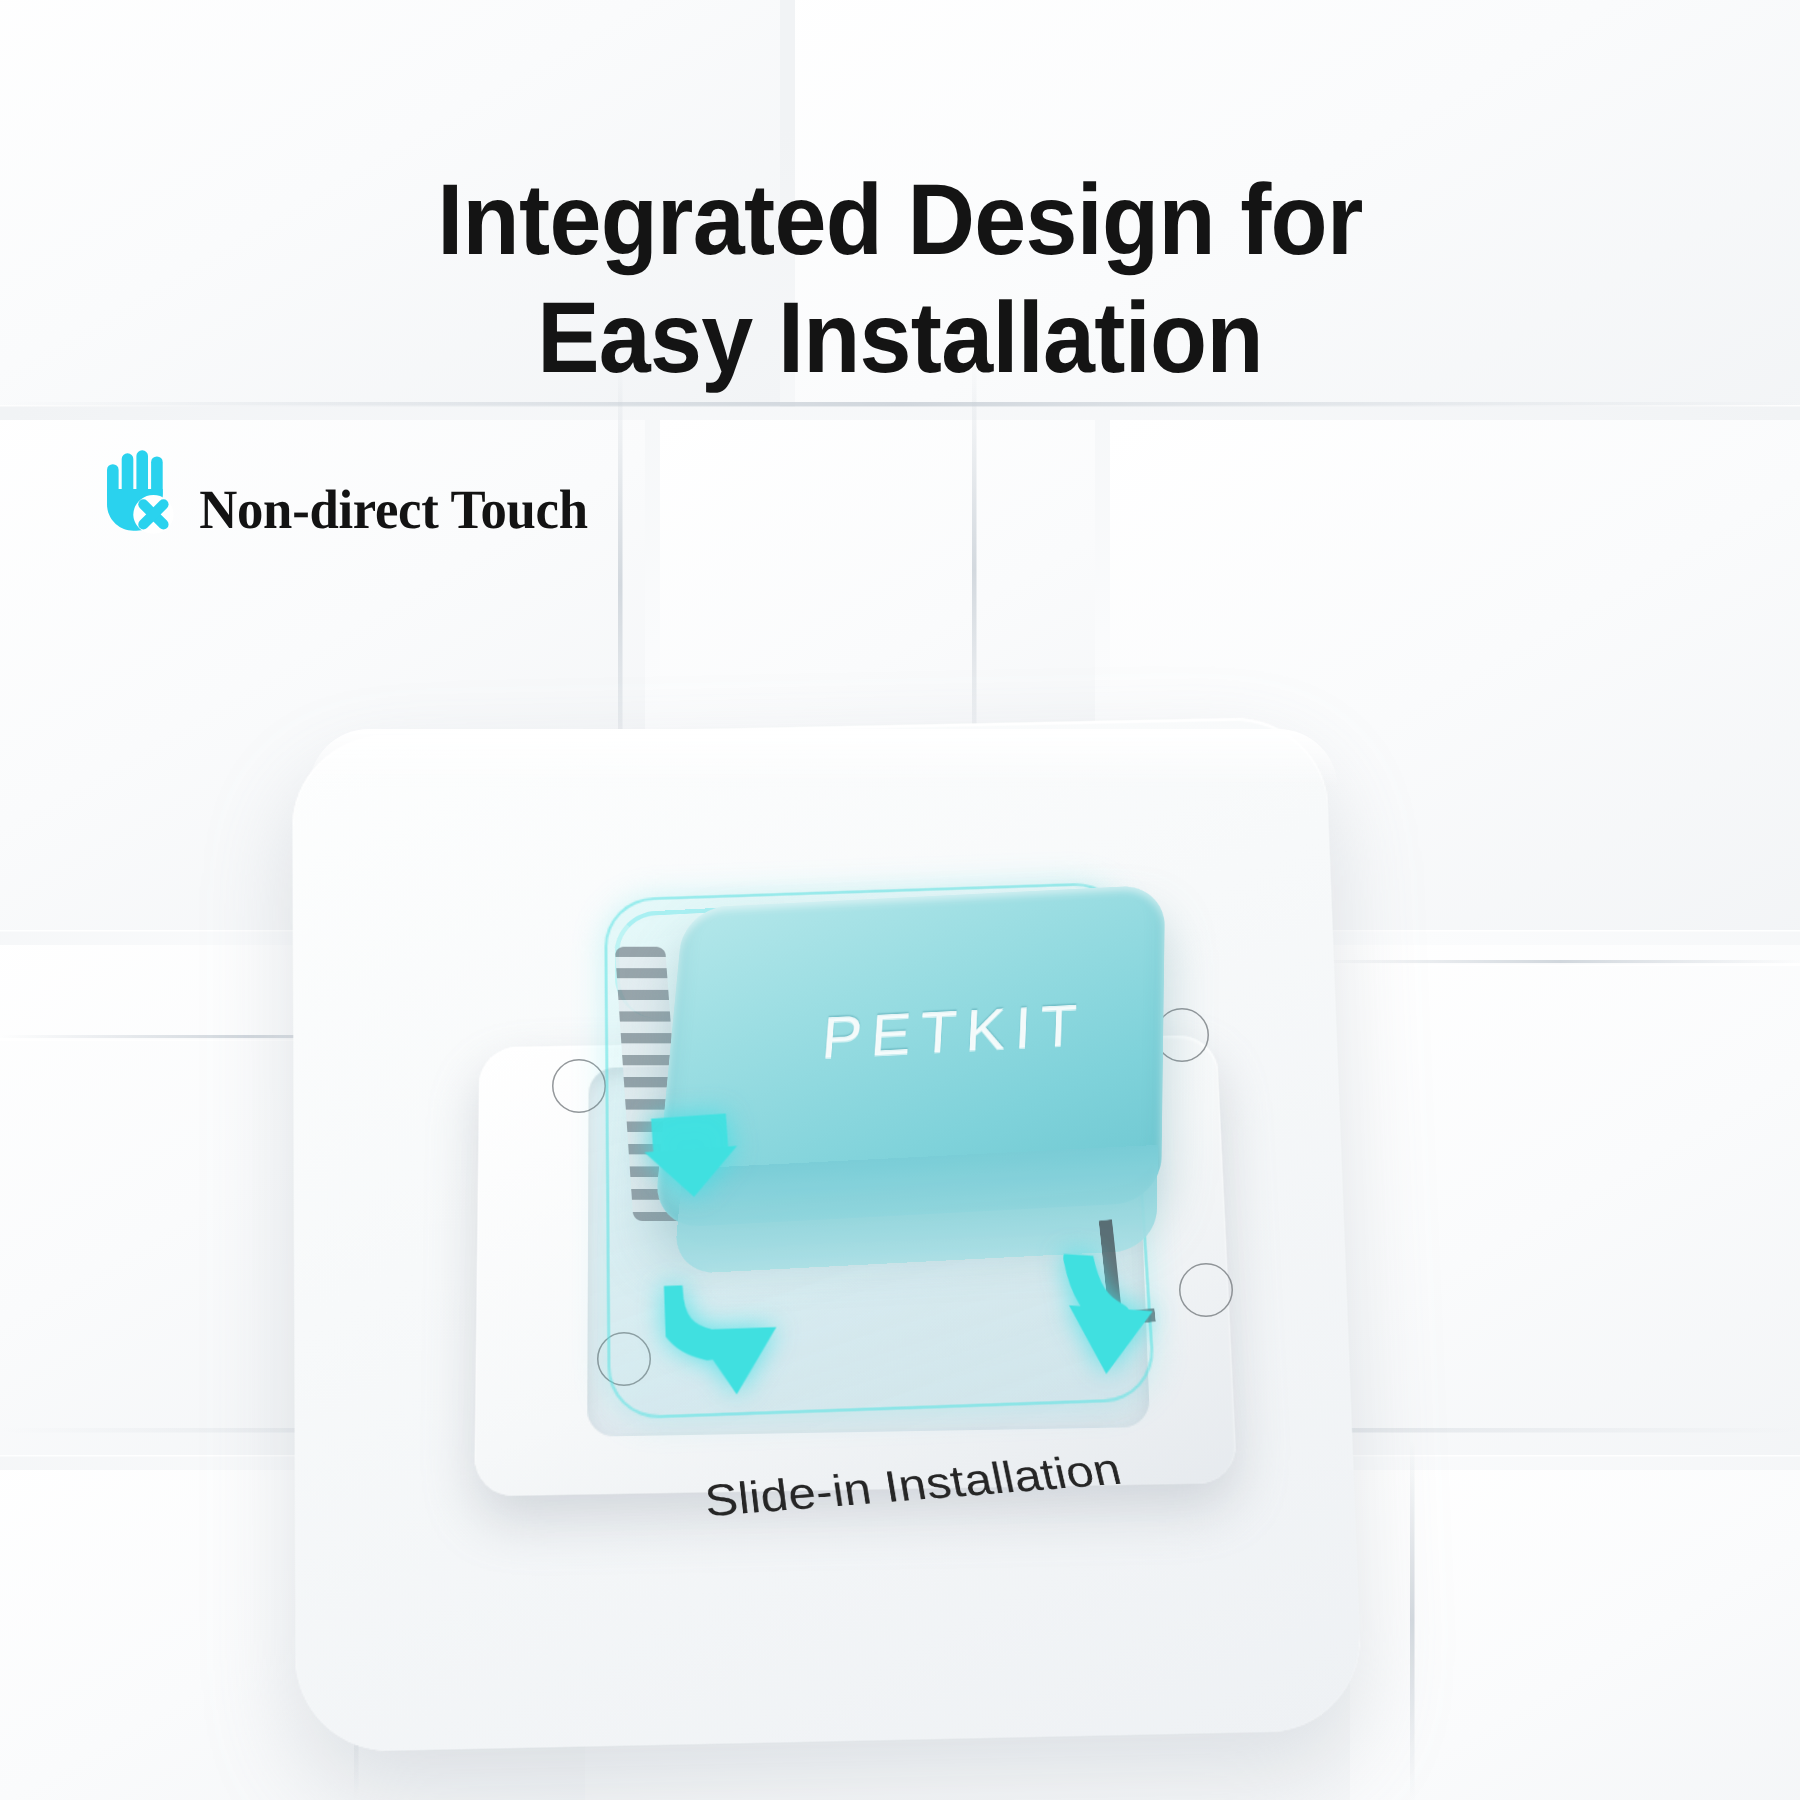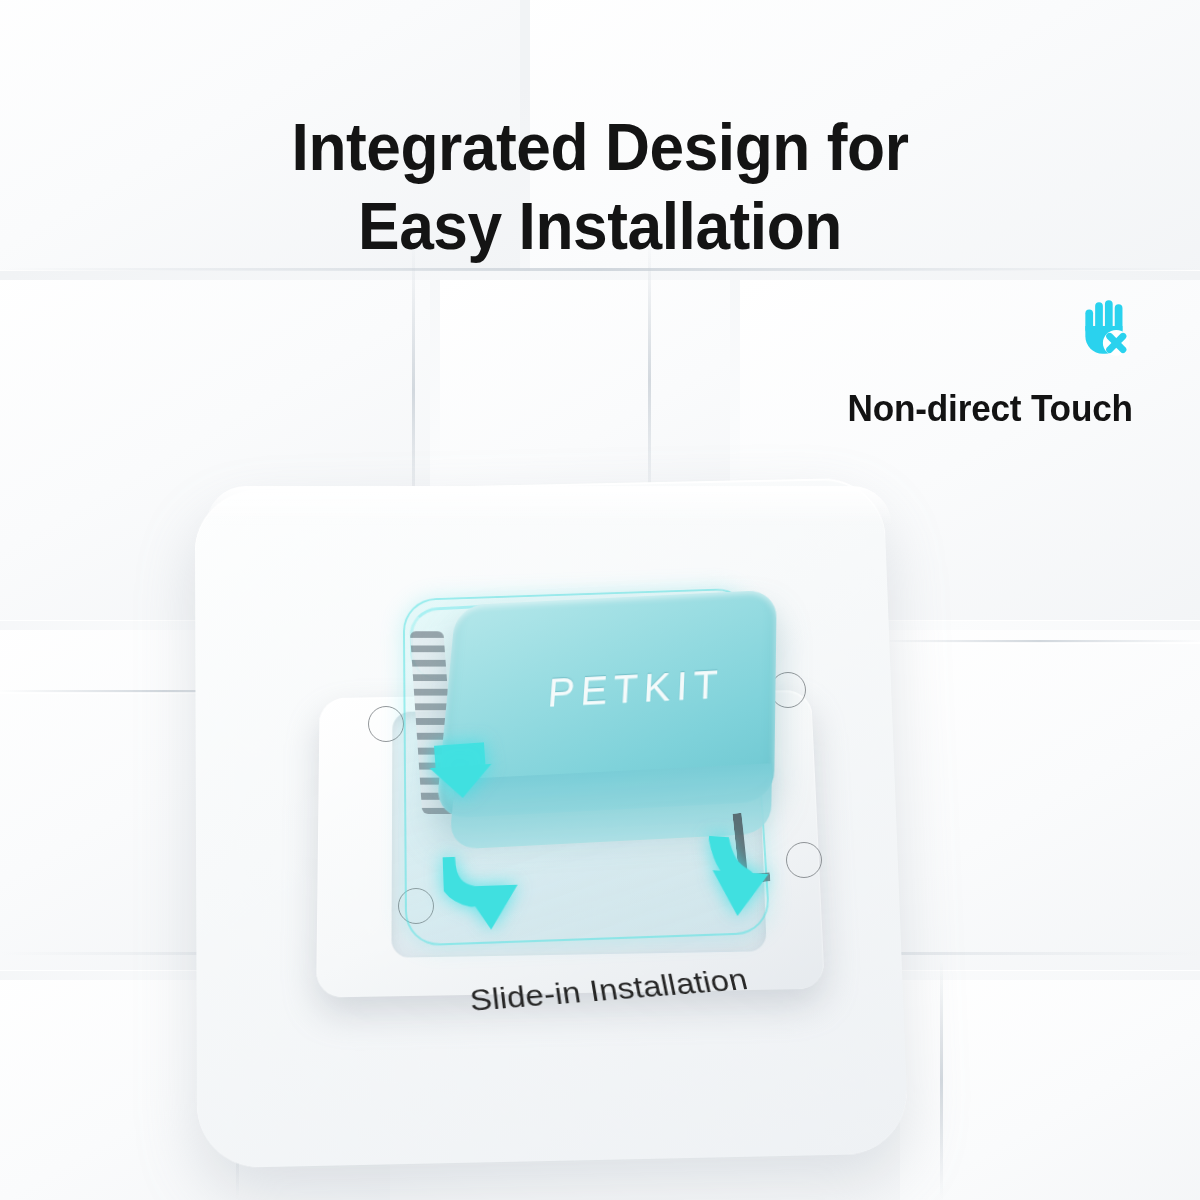--- a/index.html
+++ b/index.html
@@ -86,22 +86,23 @@
     position: absolute;
     left: 60px;
     top: 292px;
     width: 1080px;
     display: flex;
     z-index: 40;
   }
   .feature {
     flex: 1 1 0;
     display: flex;
-    flex-direction: column;
-    align-items: flex-end;
+    flex-direction: row;
+    align-items: center;
+    font-family: Liberation Serif, serif;
   }
   .feature-icon {
     height: 72px;
     display: flex;
     align-items: center;
     justify-content: center;
   }
   .feature-label {
     margin-top: 24px;
     color: #131313;

